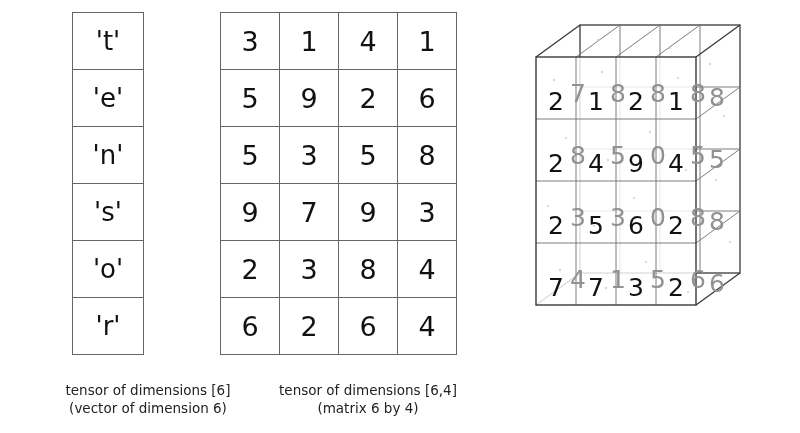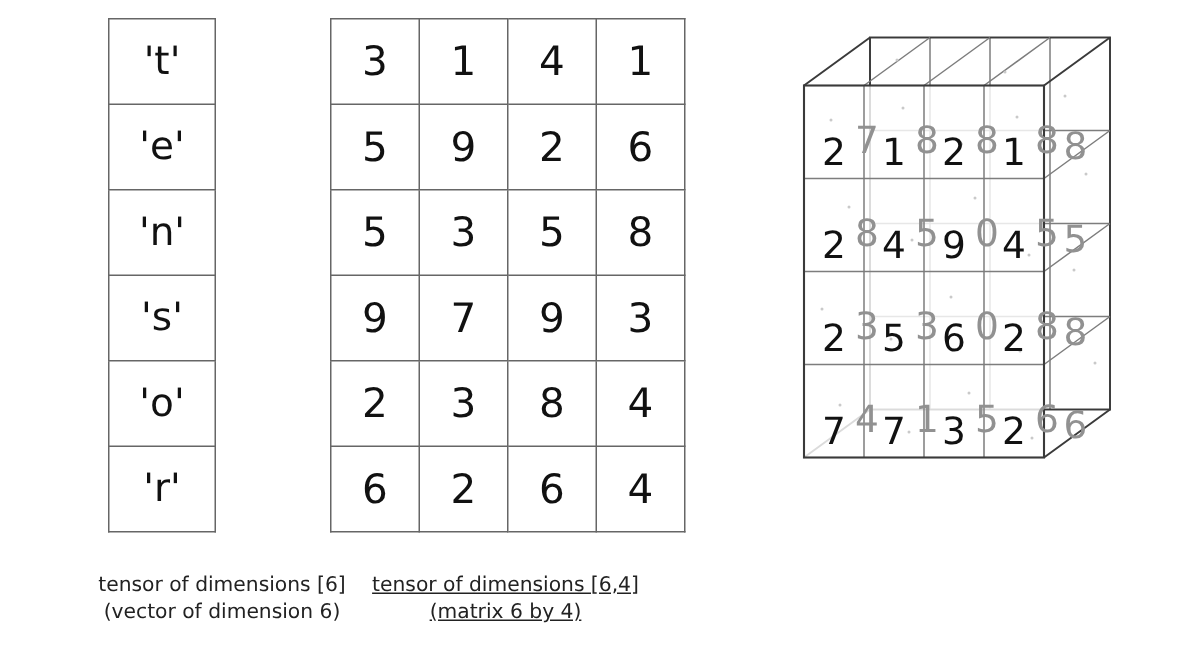--- a/index.html
+++ b/index.html
@@ -34,21 +34,21 @@
   .caption{
     position:absolute;
     text-align:center;
     font-size:13.5px;
     color:#222222;
     line-height:18px;
     font-family:"DejaVu Sans", sans-serif;
     white-space:pre-line;
   }
   #caption-vector{left:0px;top:381px;width:218px;margin-left:39px;}
-  #caption-matrix{left:212px;top:381px;width:250px;text-decoration:underline;}
+  #caption-matrix{left:243px;top:381px;width:250px;}
   #caption-cube{left:510px;top:381px;width:290px;}
 
   
   #cube-svg{position:absolute;left:0;top:0;}
   .cube-line{stroke:#3a3a3a;fill:none;}
   .cube-line-thin{stroke:#7d7d7d;fill:none;stroke-width:1;}
   .cube-face{fill:#ffffff;}
   .dig-front{
     font-family:"DejaVu Sans", sans-serif;
     font-size:25px;fill:#111111;text-anchor:middle;

